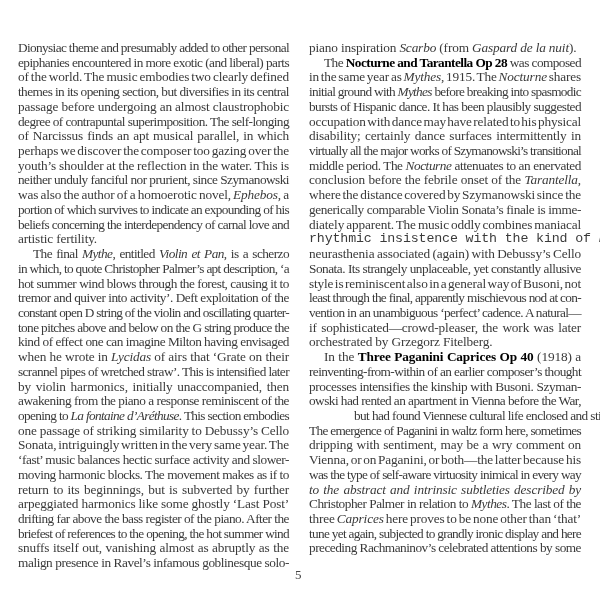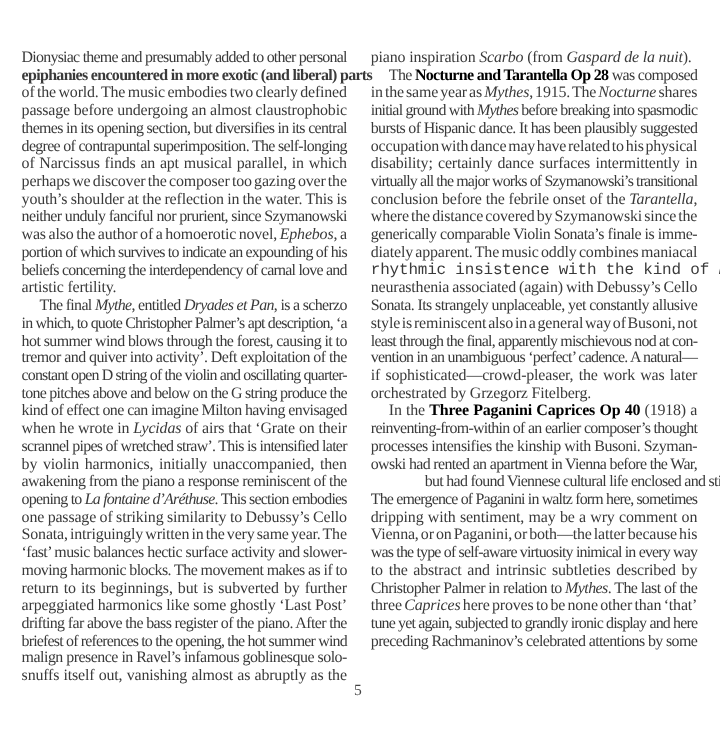--- a/index.html
+++ b/index.html
@@ -23,65 +23,66 @@
   i { font-style:italic; }
   .page-num {
     position:absolute; left:295px; top:567px; font-size:13px; color:#444;
   }
 </style>
 </head>
 <body>
 
 <div class="col left" id="left-col">
     <div class="line" style="letter-spacing: -0.63669px;">Dionysiac theme and presumably added to other personal</div>
-    <div class="line" style="letter-spacing: -0.563651px; font-weight: bold;">epiphanies encountered in more exotic (and liberal) parts</div>
+    <div class="line" style="letter-spacing: -0.563651px;">epiphanies encountered in more exotic (and liberal) parts</div>
     <div class="line" style="word-spacing: -1.07617px;">of the world. The music embodies two clearly defined</div>
+    <div class="line" style="letter-spacing: -0.570082px;">themes in its opening section, but diversifies in its central</div>
     <div class="line" style="word-spacing: -0.009375px;">passage before undergoing an almost claustrophobic</div>
-    <div class="line" style="letter-spacing: -0.570082px;">themes in its opening section, but diversifies in its central</div>
     <div class="line" style="letter-spacing: -0.576618px;">degree of contrapuntal superimposition. The self-longing</div>
     <div class="line" style="word-spacing: 0px;">of Narcissus finds an apt musical parallel, in which</div>
     <div class="line" style="word-spacing: -1.24414px;">perhaps we discover the composer too gazing over the</div>
     <div class="line" style="word-spacing: -0.359375px;">youth’s shoulder at the reflection in the water. This is</div>
     <div class="line" style="letter-spacing: -0.53125px;">neither unduly fanciful nor prurient, since Szymanowski</div>
     <div class="line" style="word-spacing: -0.96875px;">was also the author of a homoerotic novel, <i>Ephebos</i>, a</div>
     <div class="line" style="letter-spacing: -0.682328px;">portion of which survives to indicate an expounding of his</div>
     <div class="line" style="letter-spacing: -0.641228px;">beliefs concerning the interdependency of carnal love and</div>
     <div class="line last">artistic fertility.</div>
-    <div class="line indent" style="letter-spacing: -0.559144px;">The final <i>Mythe</i>, entitled <i>Dryades et Pan</i>, is a scherzo</div>
+    <div class="line indent" style="letter-spacing: -0.559144px;">The final <i>Mythe</i>, entitled <i>Violin et Pan</i>, is a scherzo</div>
     <div class="line" style="letter-spacing: -0.685487px;">in which, to quote Christopher Palmer’s apt description, ‘a</div>
     <div class="line" style="letter-spacing: -0.484943px;">hot summer wind blows through the forest, causing it to</div>
     <div class="line" style="letter-spacing: -0.465463px;">tremor and quiver into activity’. Deft exploitation of the</div>
     <div class="line" style="letter-spacing: -0.716855px;">constant open D string of the violin and oscillating quarter-</div>
     <div class="line" style="letter-spacing: -0.620703px;">tone pitches above and below on the G string produce the</div>
     <div class="line" style="letter-spacing: -0.488542px;">kind of effect one can imagine Milton having envisaged</div>
     <div class="line" style="word-spacing: 0px;">when he wrote in <i>Lycidas</i> of airs that ‘Grate on their</div>
     <div class="line" style="letter-spacing: -0.605729px;">scrannel pipes of wretched straw’. This is intensified later</div>
     <div class="line" style="word-spacing: 0px;">by violin harmonics, initially unaccompanied, then</div>
     <div class="line" style="letter-spacing: -0.492882px;">awakening from the piano a response reminiscent of the</div>
     <div class="line" style="letter-spacing: -0.656975px;">opening to <i>La fontaine d’Aréthuse</i>. This section embodies</div>
     <div class="line" style="word-spacing: -0.196429px;">one passage of striking similarity to Debussy’s Cello</div>
     <div class="line" style="word-spacing: -1.34375px;">Sonata, intriguingly written in the very same year. The</div>
     <div class="line" style="letter-spacing: -0.450713px;">‘fast’ music balances hectic surface activity and slower-</div>
     <div class="line" style="letter-spacing: -0.481495px;">moving harmonic blocks. The movement makes as if to</div>
     <div class="line" style="word-spacing: 0px;">return to its beginnings, but is subverted by further</div>
     <div class="line" style="word-spacing: -0.0885417px;">arpeggiated harmonics like some ghostly ‘Last Post’</div>
     <div class="line" style="letter-spacing: -0.523438px;">drifting far above the bass register of the piano. After the</div>
     <div class="line" style="letter-spacing: -0.687985px;">briefest of references to the opening, the hot summer wind</div>
+    <div class="line" style="word-spacing: 0px;">snuffs itself out, vanishing almost as abruptly as the</div>
     <div class="line" style="letter-spacing: -0.433019px;">malign presence in Ravel’s infamous goblinesque solo-</div>
-    <div class="line" style="word-spacing: 0px;">snuffs itself out, vanishing almost as abruptly as the</div>
   </div>
 <div class="col right" id="right-col">
     <div class="line last">piano inspiration <i>Scarbo</i> (from <i>Gaspard de la nuit</i>).</div>
     <div class="line indent" style="letter-spacing: -0.55591px;">The <b>Nocturne and Tarantella Op 28</b> was composed</div>
     <div class="line" style="word-spacing: -1.40799px;">in the same year as <i>Mythes</i>, 1915. The <i>Nocturne</i> shares</div>
     <div class="line" style="letter-spacing: -0.689748px;">initial ground with <i>Mythes</i> before breaking into spasmodic</div>
     <div class="line" style="letter-spacing: -0.54693px;">bursts of Hispanic dance. It has been plausibly suggested</div>
     <div class="line" style="word-spacing: -1.72656px;">occupation with dance may have related to his physical</div>
     <div class="line" style="word-spacing: 0px;">disability; certainly dance surfaces intermittently in</div>
     <div class="line" style="letter-spacing: -0.741631px;">virtually all the major works of Szymanowski’s transitional</div>
+    <div class="line" style="letter-spacing: -0.428935px;">middle period. The <i>Nocturne</i> attenuates to an enervated</div>
     <div class="line" style="word-spacing: 0px;">conclusion before the febrile onset of the <i>Tarantella</i>,</div>
     <div class="line" style="word-spacing: -1.35268px;">where the distance covered by Szymanowski since the</div>
     <div class="line" style="letter-spacing: -0.38669px;">generically comparable Violin Sonata’s finale is imme-</div>
     <div class="line" style="word-spacing: -1.16927px;">diately apparent. The music oddly combines maniacal</div>
     <div class="line" style="word-spacing: 0px; font-family: Liberation Mono, monospace;">rhythmic insistence with the kind of <i>Pierrot</i>-like</div>
     <div class="line" style="word-spacing: -0.684375px;">neurasthenia associated (again) with Debussy’s Cello</div>
     <div class="line" style="letter-spacing: -0.492672px;">Sonata. Its strangely unplaceable, yet constantly allusive</div>
     <div class="line" style="word-spacing: -1.67344px;">style is reminiscent also in a general way of Busoni, not</div>
     <div class="line" style="letter-spacing: -0.678602px;">least through the final, apparently mischievous nod at con-</div>
     <div class="line" style="letter-spacing: -0.635511px;">vention in an unambiguous ‘perfect’ cadence. A natural—</div>
@@ -89,19 +90,19 @@
     <div class="line last">orchestrated by Grzegorz Fitelberg.</div>
     <div class="line indent" style="word-spacing: 0px;">In the <b>Three Paganini Caprices Op 40</b> (1918) a</div>
     <div class="line" style="letter-spacing: -0.591685px;">reinventing-from-within of an earlier composer’s thought</div>
     <div class="line" style="letter-spacing: -0.38669px;">processes intensifies the kinship with Busoni. Szyman-</div>
     <div class="line" style="letter-spacing: -0.547159px;">owski had rented an apartment in Vienna before the War,</div>
     <div class="line" style="letter-spacing: -0.598358px; padding-left: 45px;">but had found Viennese cultural life enclosed and stifling.</div>
     <div class="line" style="letter-spacing: -0.696023px;">The emergence of Paganini in waltz form here, sometimes</div>
     <div class="line" style="word-spacing: 0px;">dripping with sentiment, may be a wry comment on</div>
     <div class="line" style="word-spacing: -1.35352px;">Vienna, or on Paganini, or both—the latter because his</div>
     <div class="line" style="letter-spacing: -0.690784px;">was the type of self-aware virtuosity inimical in every way</div>
-    <div class="line" style="word-spacing: 0px;">to the abstract and intrinsic subtleties described by</div>
+    <div class="line" style="word-spacing: 0px; font-style: italic;">to the abstract and intrinsic subtleties described by</div>
     <div class="line" style="letter-spacing: -0.48443px;">Christopher Palmer in relation to <i>Mythes</i>. The last of the</div>
     <div class="line" style="word-spacing: -1.15104px;">three <i>Caprices</i> here proves to be none other than ‘that’</div>
     <div class="line" style="letter-spacing: -0.697656px;">tune yet again, subjected to grandly ironic display and here</div>
     <div class="line" style="letter-spacing: -0.518219px;">preceding Rachmaninov’s celebrated attentions by some</div>
   </div>
 <div class="page-num">5</div>
 
 </body></html>

